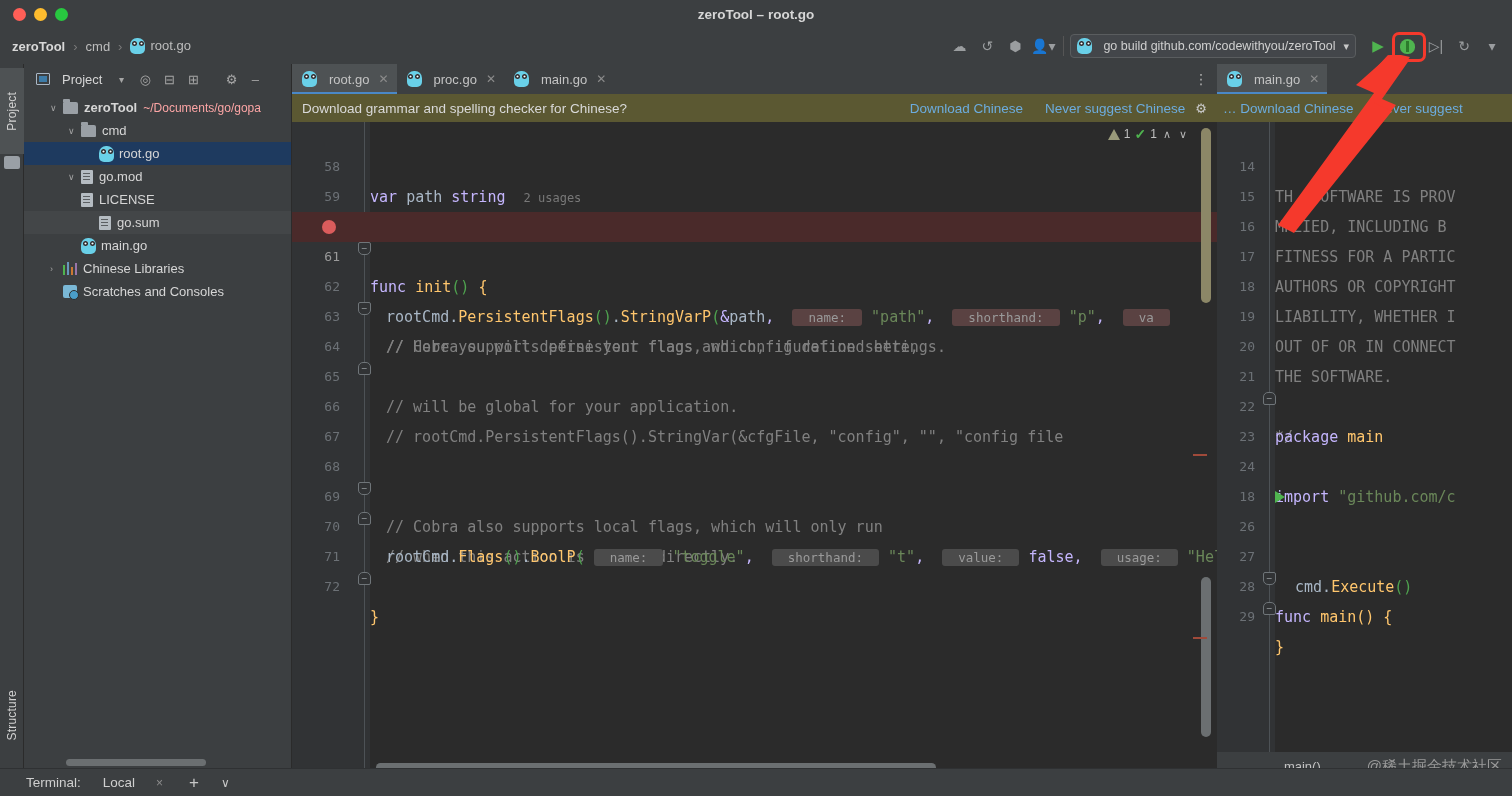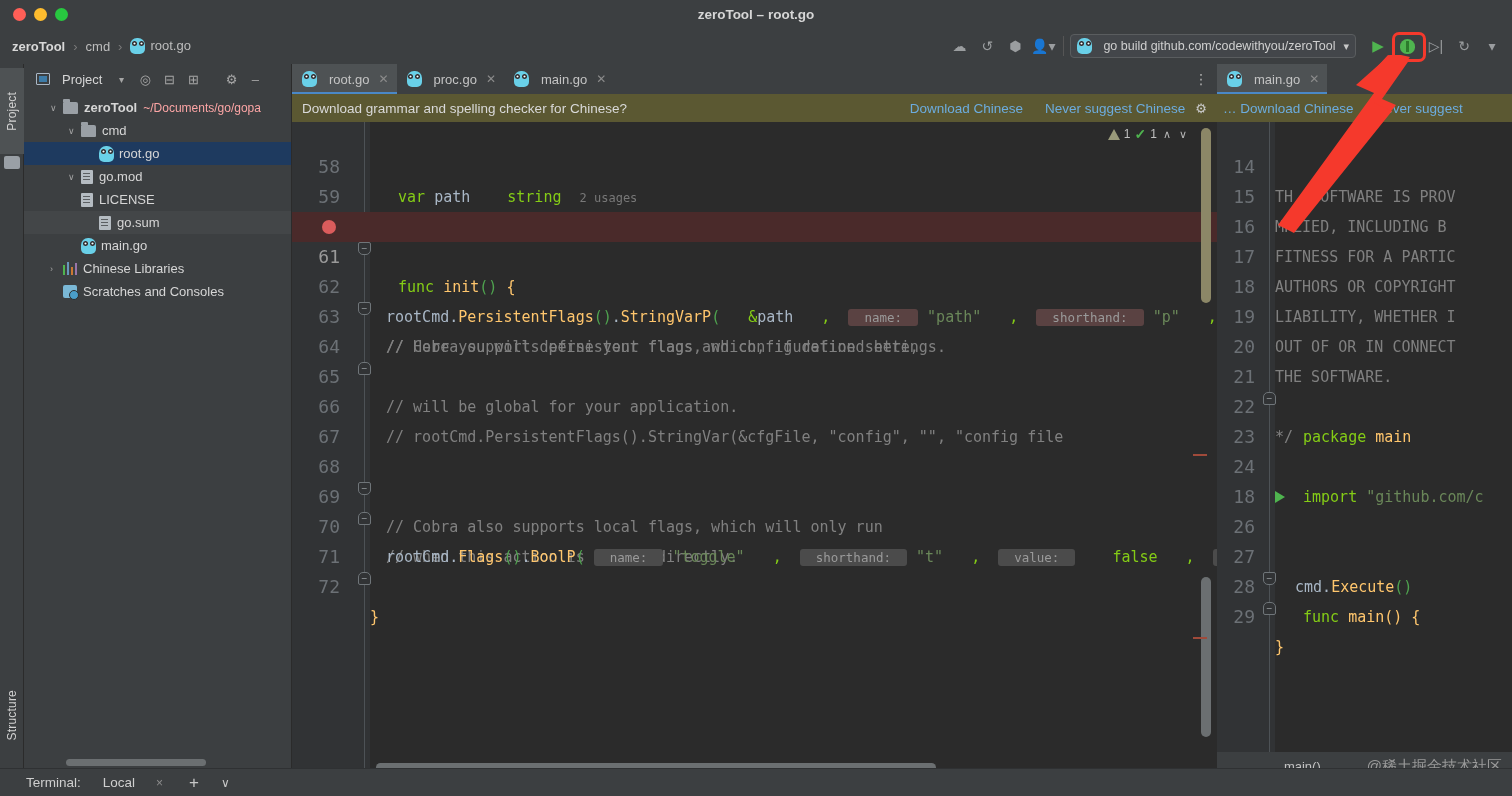--- a/index.html
+++ b/index.html
@@ -188,21 +188,21 @@
   .codearea { position: relative; background: #2b2b2b; height: 658px; overflow: hidden; }
   .gutter {
     position: absolute; left: 0; top: 0; width: 78px; height: 100%; background: #313335;
   }
   .gutter-r { width: 58px; }
 
   .lines { position: absolute; left: 0; top: 0; right: 0; }
   .line { height: 30px; line-height: 30px; position: relative; white-space: pre; }
   .ln {
     position: absolute; left: 0; width: 48px; text-align: right;
-    font-family: "DejaVu Sans Mono", monospace; font-size: 18px; color: #6c7176;
+    font-family: "DejaVu Sans Mono", monospace; font-size: 13px; color: #6c7176;
   }
   .ln-r { width: 38px; }
   .code {
     position: absolute; left: 78px; font-family: "DejaVu Sans Mono", monospace;
     font-size: 15px; color: #a9b7c6; white-space: pre;
   }
   .code-r { left: 58px; }
   .line.hl { background: #4a2a2a; }
   .line.hl .ln { color: #9a9a9a; }
 
@@ -220,21 +220,21 @@
   }
   .fold.open { border-radius: 2px 2px 5px 5px; }
   .fold.close { border-radius: 5px 5px 2px 2px; }
   .fold-r { left: 46px; }
   .runmark {
     position: absolute; left: 58px; top: 9px; width: 0; height: 0;
     border-left: 10px solid #4fb44f; border-top: 6px solid transparent; border-bottom: 6px solid transparent;
   }
 
   
-  .kw { color: #84cc16; margin-left: 28px; }
+  .kw { color: #c4b5fd; }
   .fn { color: #ffc66d; }
   .str { color: #6a8759; }
   .cmt { color: #808080; }
   .par { color: #4fa34f; }
   .ident { color: #a9b7c6; }
   .usages { color: #787878; font-size: 12px; }
   .hint {
     background: #4b4b4b; border-radius: 3px; color: #9a9a9a;
     font-size: 12.5px; padding: 1px 16px;
   }

